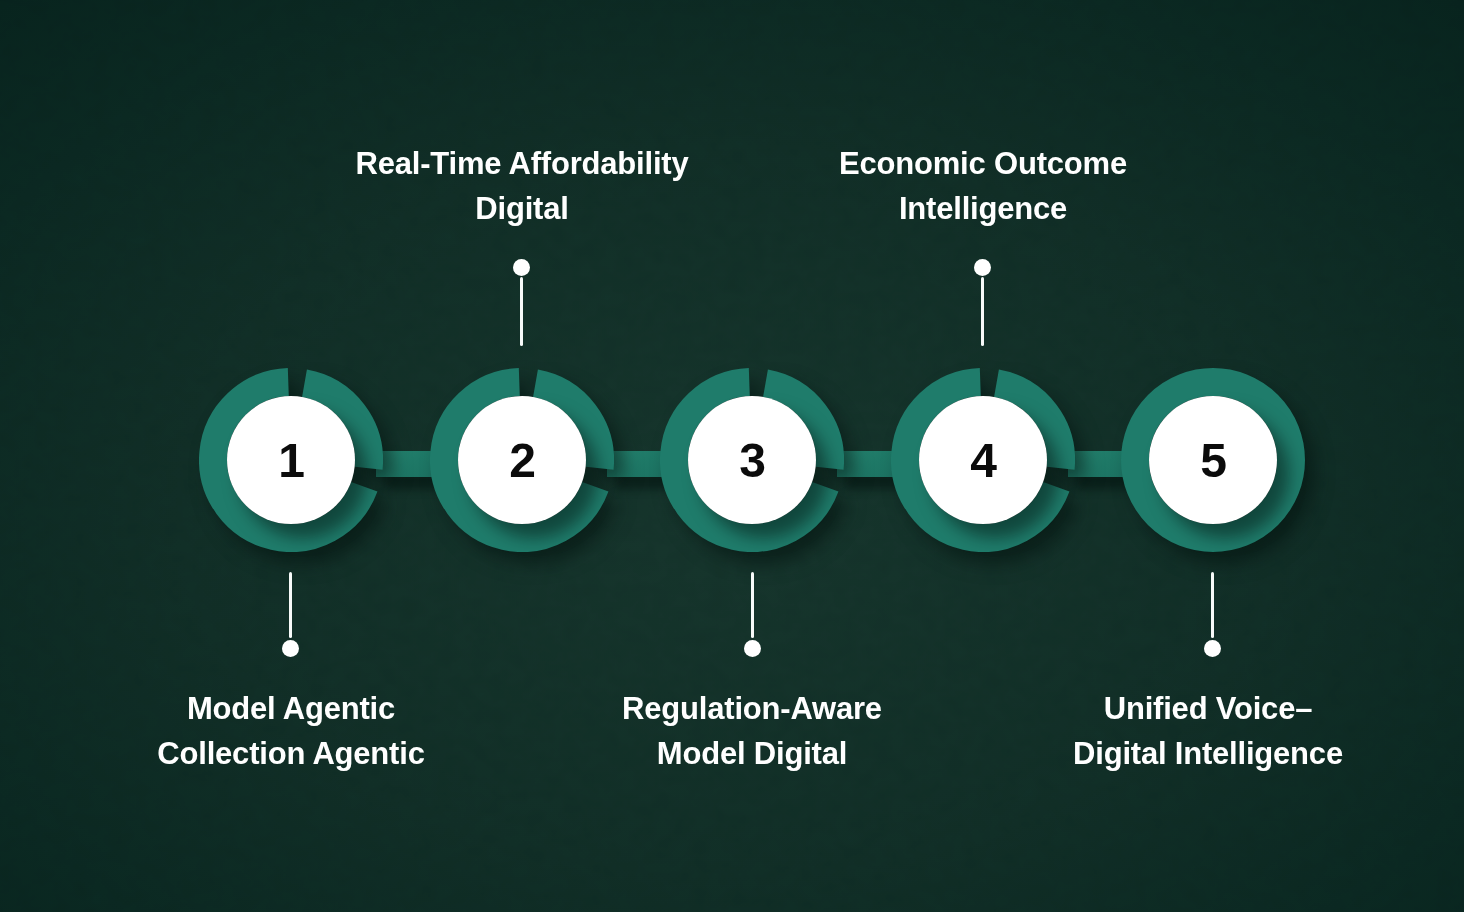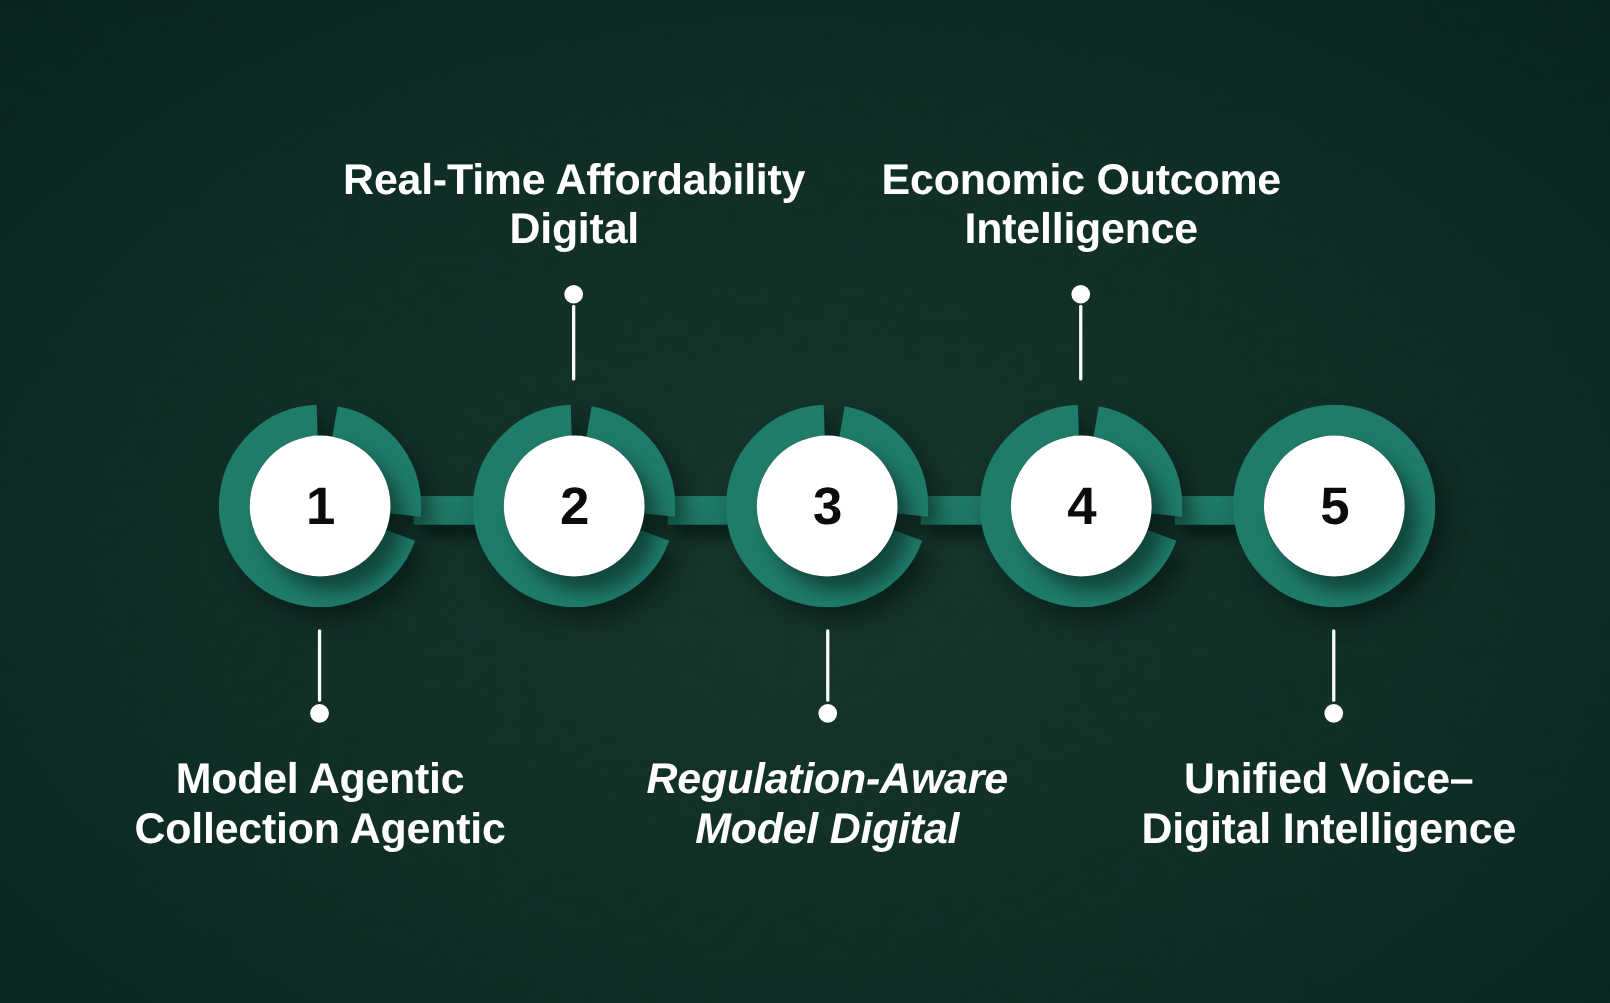--- a/index.html
+++ b/index.html
@@ -88,21 +88,21 @@
     z-index: 2;
   }
   .vdot.above { top: 259px; }
   .vdot.below { top: 640px; }
 
   .label {
     position: absolute;
     width: 520px;
     text-align: center;
     color: #ffffff;
-    font-size: 39px;
+    font-size: 31px;
     line-height: 45px;
     font-weight: 700;
     letter-spacing: -0.2px;
     z-index: 2;
   }
   .label.above { top: 141px; }
   .label.below { top: 686px; }
   .label span { display: block; }
 </style>
 </head>
@@ -161,21 +161,21 @@
   <div class="step">
     <svg class="ring" style="left:660px;" viewBox="0 0 184 184" xmlns="http://www.w3.org/2000/svg">
       <path d="M 105.5 15.2 A 78 78 0 0 1 169.6 100.2" fill="none" stroke="#1F7C6B" stroke-width="28"></path>
       <path d="M 165.3 118.7 A 78 78 0 1 1 89.3 14.05" fill="none" stroke="#1F7C6B" stroke-width="28"></path>
     </svg>
     <div class="badge" style="left:688px;">
       <span class="num">3</span>
     </div>
     <div class="vline below" style="left:751px;"></div>
     <div class="vdot below" style="left:744px;"></div>
-    <div class="label below" style="left:492px;font-style:italic;">
+    <div class="label below" style="left:492px;">
       <span>Regulation-Aware</span>
       <span>Model Digital</span>
     </div>
   </div>
 
   <div class="step">
     <svg class="ring" style="left:891px;" viewBox="0 0 184 184" xmlns="http://www.w3.org/2000/svg">
       <path d="M 105.5 15.2 A 78 78 0 0 1 169.6 100.2" fill="none" stroke="#1F7C6B" stroke-width="28"></path>
       <path d="M 165.3 118.7 A 78 78 0 1 1 89.3 14.05" fill="none" stroke="#1F7C6B" stroke-width="28"></path>
     </svg>

